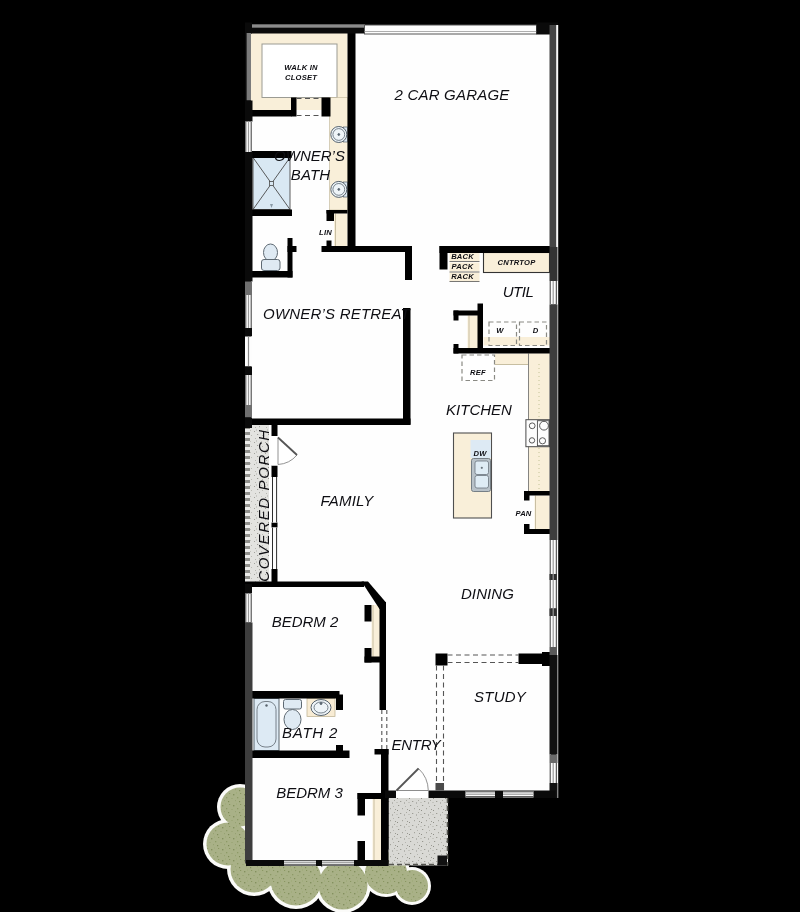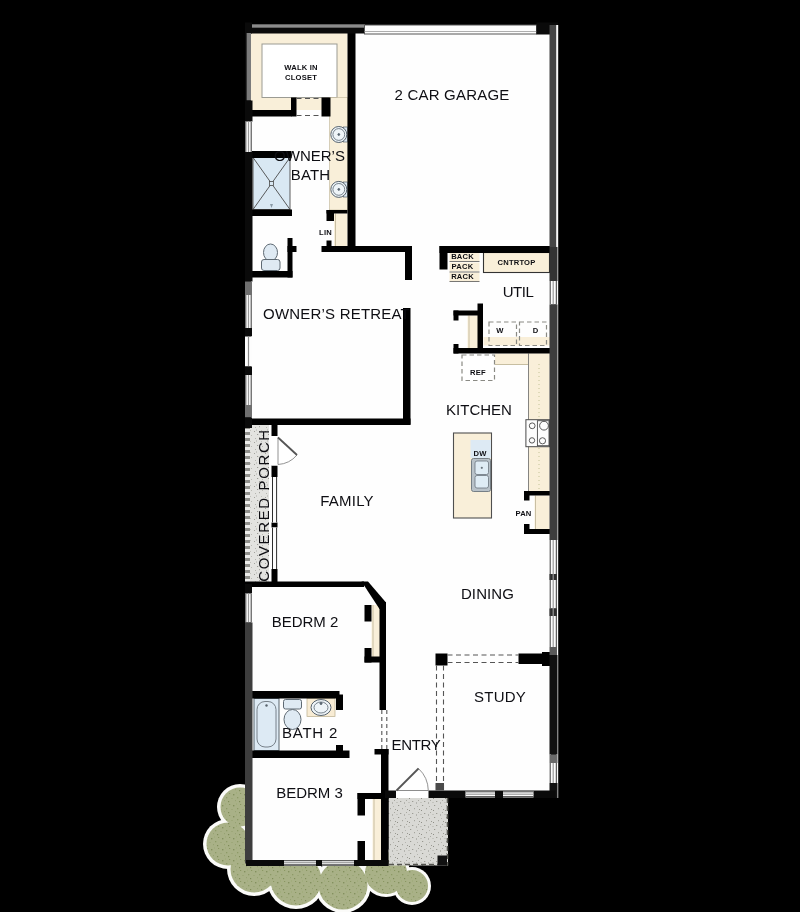--- a/index.html
+++ b/index.html
@@ -1,16 +1,16 @@
 <!DOCTYPE html>
 <html><head>
 <meta charset="utf-8">
 <style>
 html,body{margin:0;padding:0;background:#000;}
-#c{position:relative;width:800px;height:912px;background:#000;overflow:hidden;}
+#c{position:relative;width:800px;height:912px;background:#000;overflow:hidden;font-style:italic;}
 text{font-family:"Liberation Sans",sans-serif;fill:#0e0e13;}
 .big{font-size:15px;}
 .sm{font-size:7.6px;font-weight:bold;letter-spacing:0.2px;}
 </style>
 </head>
 <body>
 <div id="c">
 <svg width="800" height="912" viewBox="0 0 800 912">
 <defs>
 <pattern id="porchtx" width="11" height="11" patternUnits="userSpaceOnUse">

